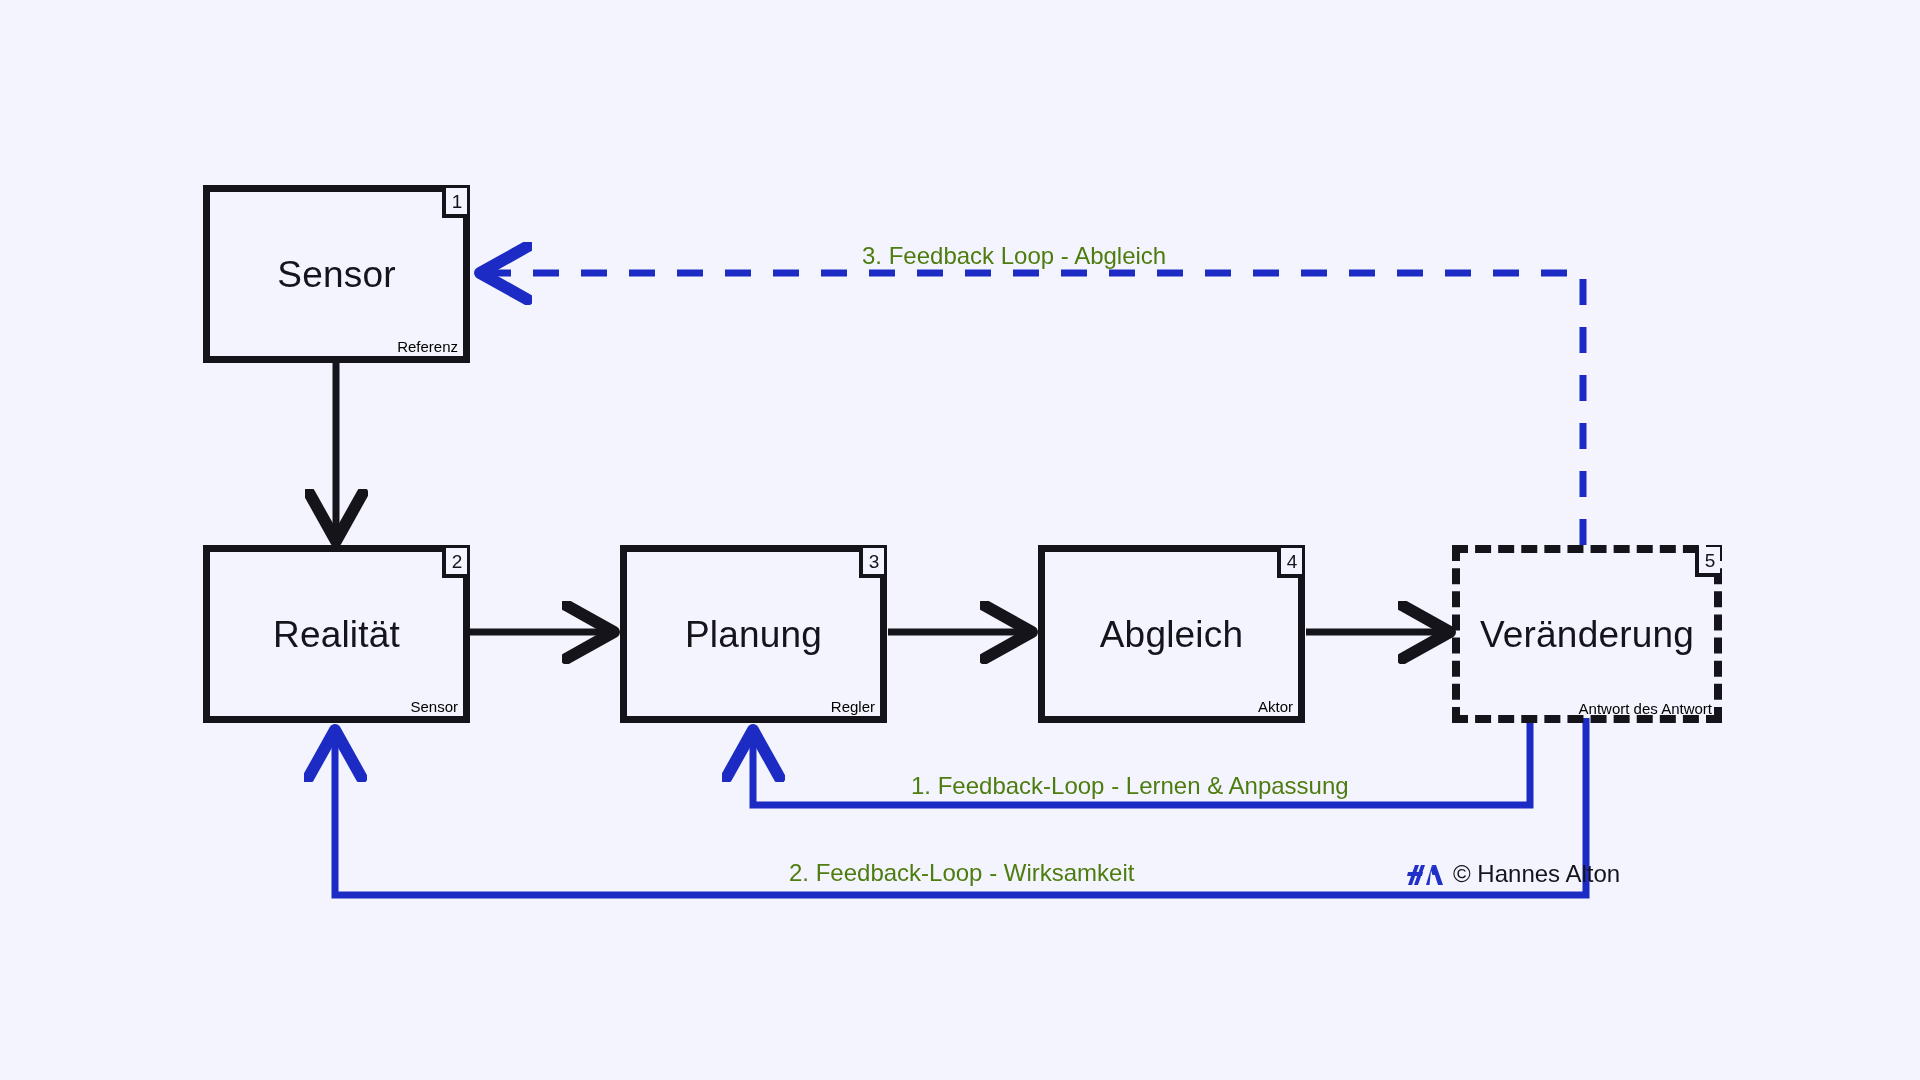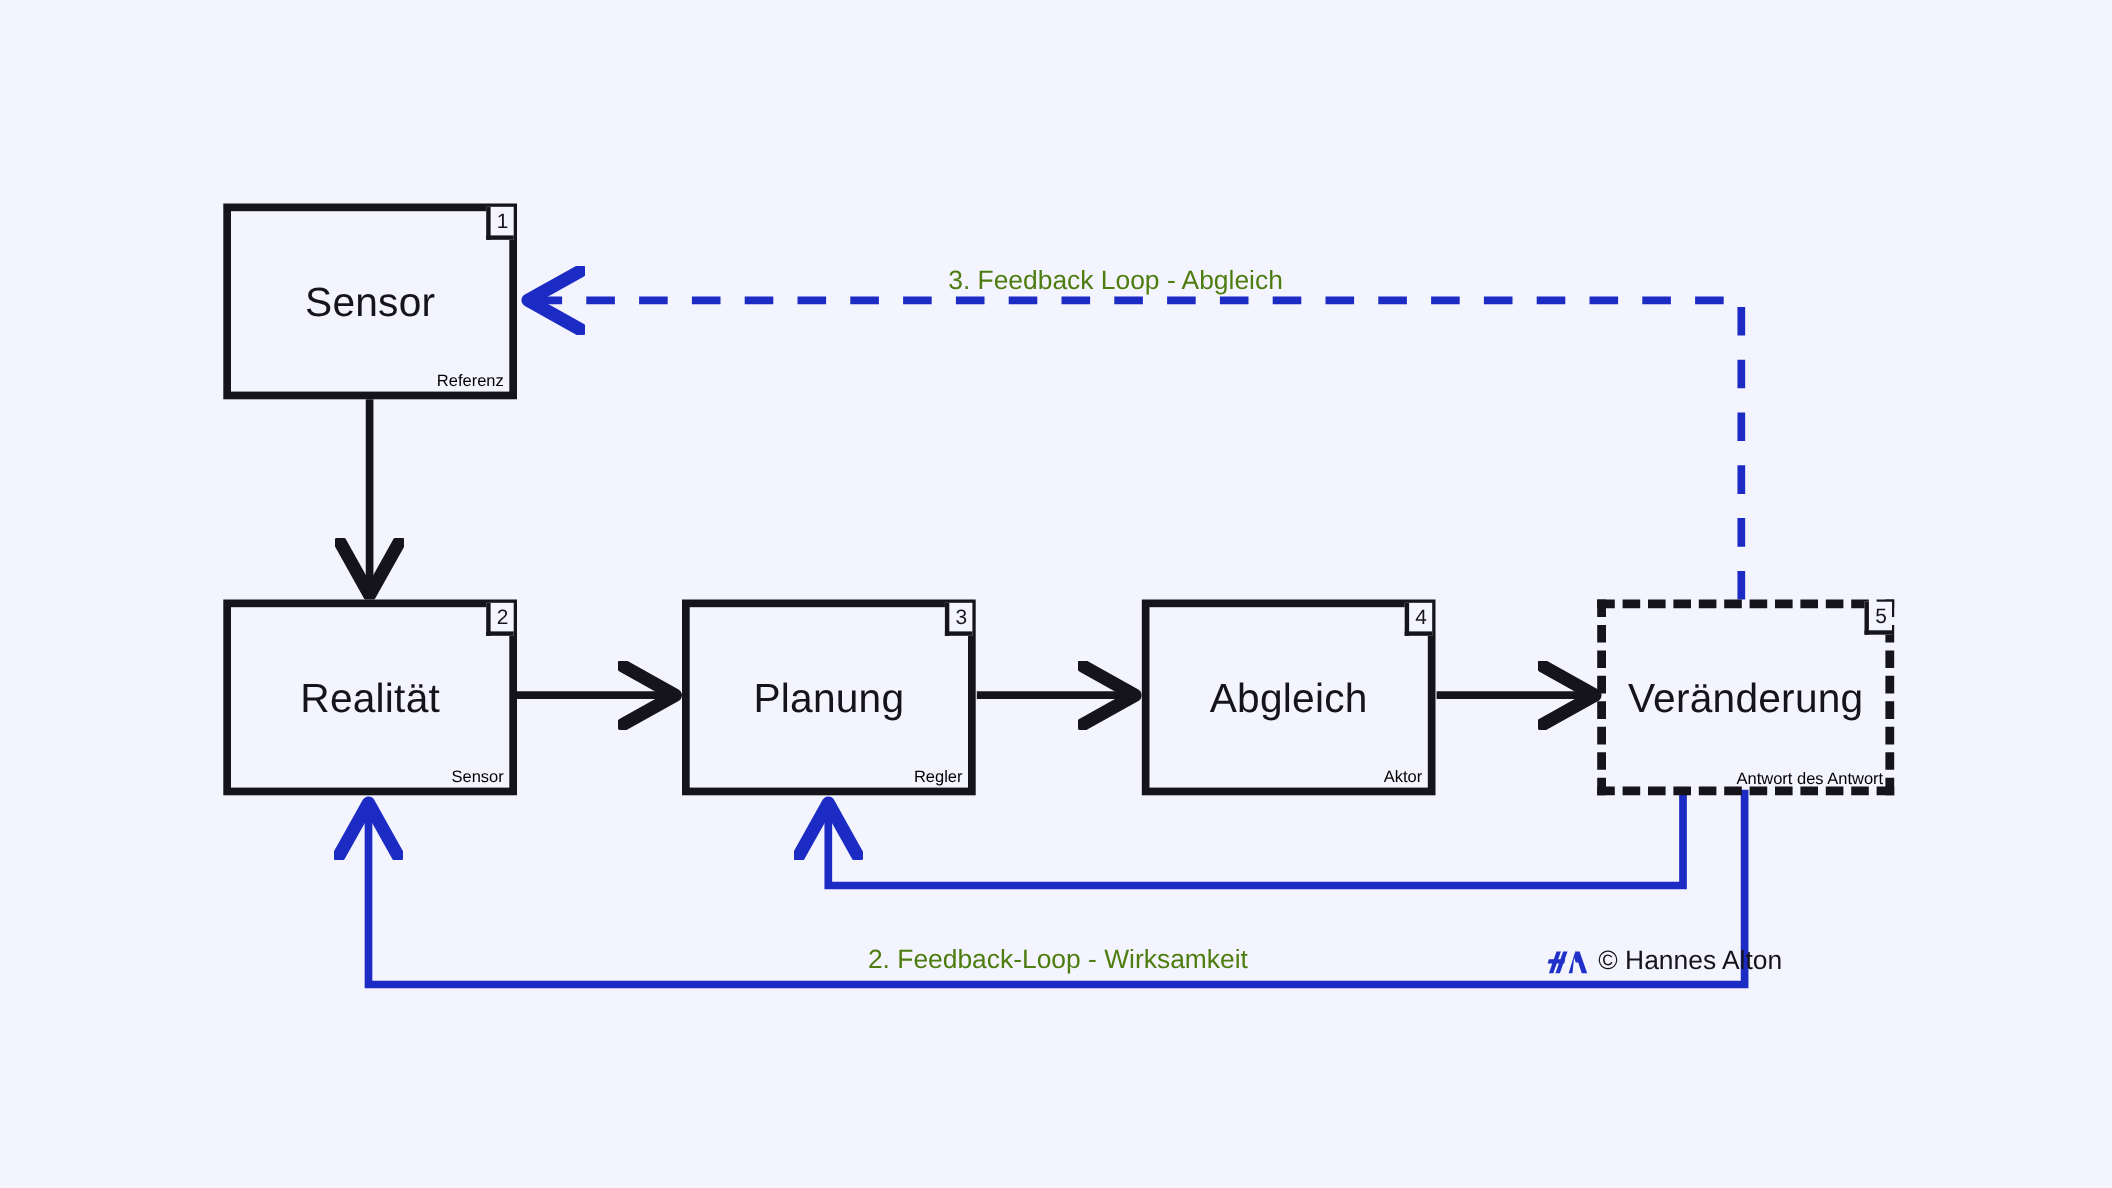--- a/index.html
+++ b/index.html
@@ -182,20 +182,21 @@
   </div>
 
   <div class="node dashed" id="node-veraenderung" style="left:1452px; top:545px; width:270px; height:178px;">
     <span class="node-badge">5</span>
     <span class="node-title">Veränderung</span>
     <span class="node-role">Antwort des Antwort</span>
   </div>
 
   <div class="edge-label" style="left:862px; top:244px;">3. Feedback Loop - Abgleich</div>
 
+  <div class="edge-label" style="left:911px; top:774px;">1. Feedback-Loop - Lernen &amp; Anpassung</div>
 
   <div class="edge-label" style="left:789px; top:861px;">2. Feedback-Loop - Wirksamkeit</div>
 
   <div class="watermark" style="left:1406px; top:862px;">
     <svg width="38" height="22" viewBox="0 0 38 22">
       <g fill="#2130c8">
         <path d="M2,22 L9,2 L13,2 L6,22 Z"></path>
         <path d="M8,22 L15,2 L19,2 L12,22 Z"></path>
         <path d="M2,9 L17,9 L16,13 L1,13 Z"></path>
         <path d="M20,22 L26,2 L30,12 L26.5,12 L25,7.5 L23.5,22 Z"></path>

